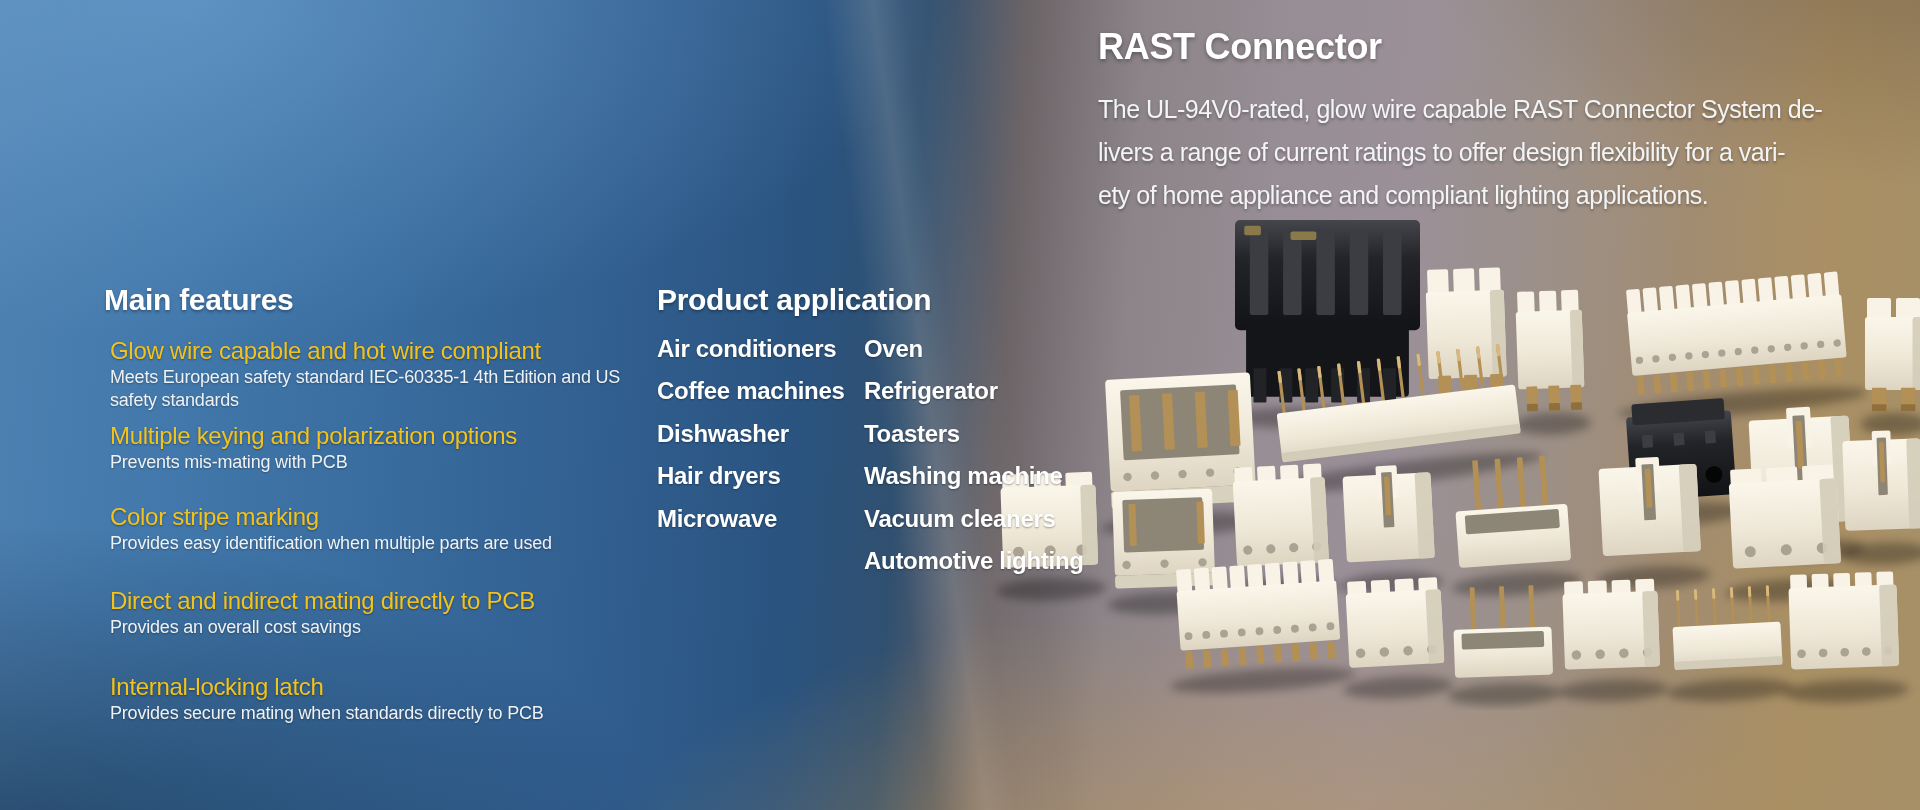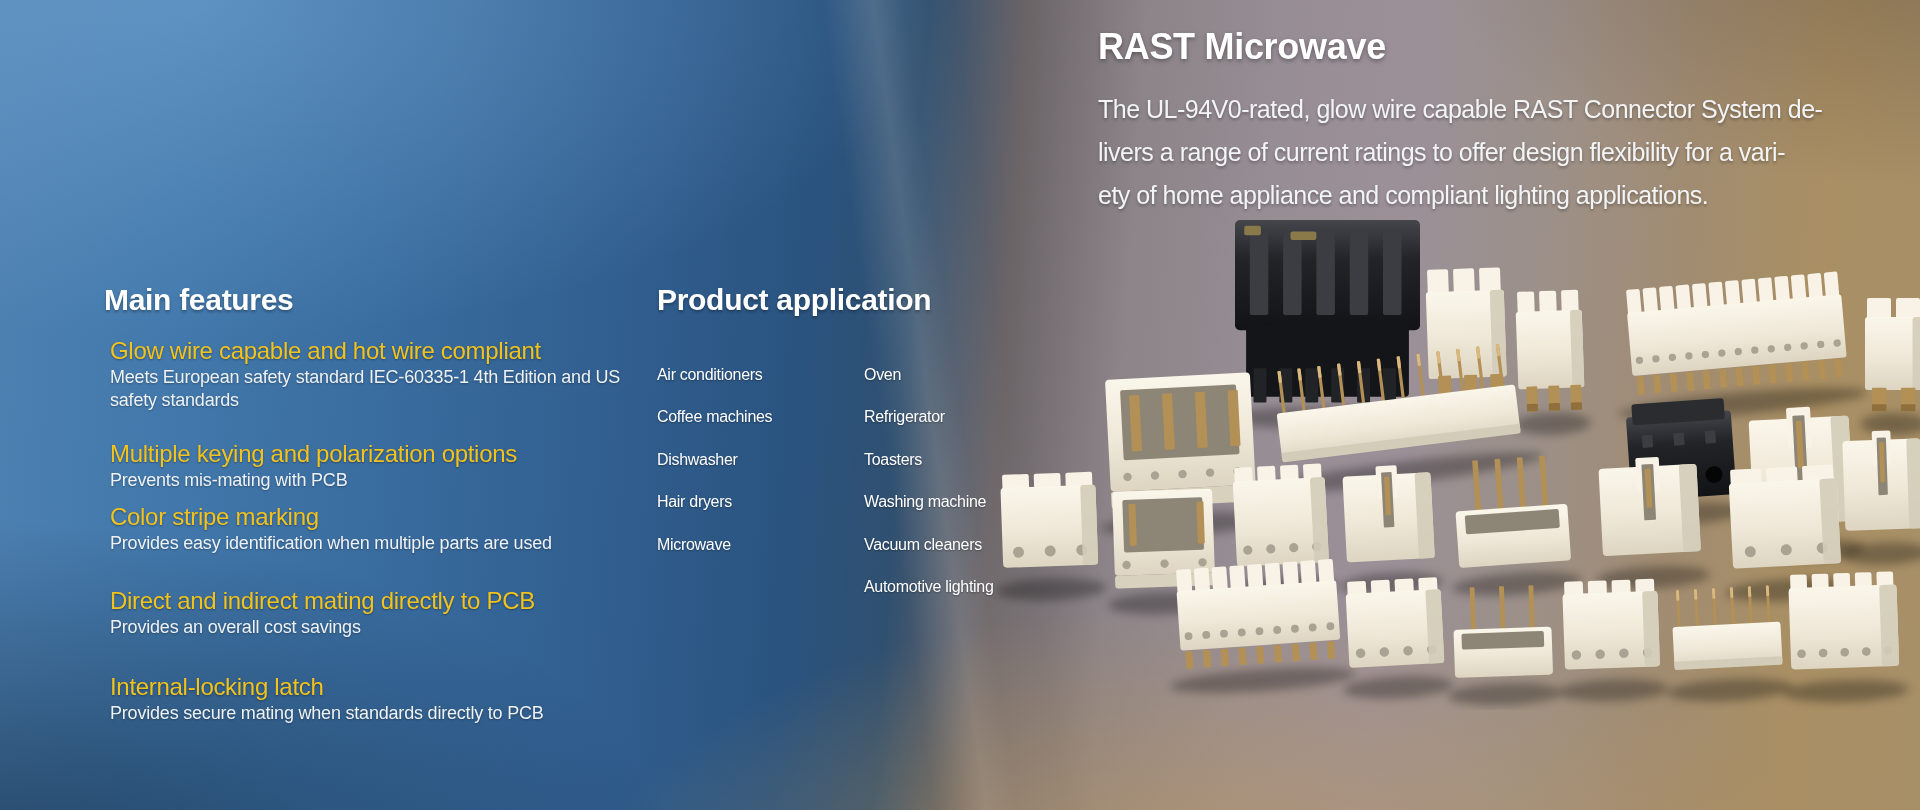--- a/index.html
+++ b/index.html
@@ -23,23 +23,23 @@
   .hero-intro{left:1098px;top:88px;font-size:25px;font-weight:normal;letter-spacing:-.5px;text-shadow:0 2px 3px rgba(0,0,0,.3);color:#f3f4f6;}
   .hero-intro .line{height:43px;line-height:43px;}
 
   .section-heading{font-size:30px;font-weight:bold;letter-spacing:-.3px;color:#fff;text-shadow:0 2px 3px rgba(0,0,0,.3);}
   #main-features-heading{left:104px;top:283px;}
   #product-application-heading{left:657px;top:283px;}
 
   .feature{position:absolute;left:110px;width:528px;}
   .f-title{font-size:24px;font-weight:normal;letter-spacing:-.3px;color:var(--accent,#f2c31c);line-height:30px;text-shadow:0 1px 2px rgba(0,0,0,.35);}
   .f-desc{font-size:18px;line-height:23px;color:#eef2f5;letter-spacing:-.2px;white-space:normal;text-shadow:0 1px 2px rgba(0,0,0,.3);}
-  .f1{top:336px}.f2{top:439px}.f3{top:502px}.f4{top:586px}.f5{top:672px}
-
-  .app-col{position:absolute;top:354px;font-size:16px;font-weight:normal;letter-spacing:-.3px;color:#fff;text-shadow:0 1px 2px rgba(0,0,0,.35);}
+  .f1{top:336px}.f2{top:421px}.f3{top:502px}.f4{top:586px}.f5{top:672px}
+
+  .app-col{position:absolute;top:328px;font-size:24px;font-weight:bold;letter-spacing:-.3px;color:#fff;text-shadow:0 1px 2px rgba(0,0,0,.35);}
   .app-col .app-item{height:42.4px;line-height:42.4px;white-space:nowrap;}
   #app-col-1{left:657px;} #app-col-2{left:864px;}
 
   #connector-art{position:absolute;left:880px;top:170px;width:1040px;height:540px;}
 </style>
 </head>
 <body>
 
 <div id="stage">
   <div class="bg bg-light-topleft"></div>
@@ -400,21 +400,21 @@
           <circle cx="10.8" cy="79.2" r="4.32" fill="#aaa292"></circle>
           <circle cx="32.400000000000006" cy="79.2" r="4.32" fill="#aaa292"></circle>
           <circle cx="54" cy="79.2" r="4.32" fill="#aaa292"></circle>
           <circle cx="75.60000000000001" cy="79.2" r="4.32" fill="#aaa292"></circle>
           <circle cx="97.2" cy="79.2" r="4.32" fill="#aaa292"></circle>
           <rect x="90.72" y="13.2" width="17.28" height="81.4" fill="#d3ccb8" rx="3" opacity="0.9"></rect>
         </g>
       </g>
   </svg>
 
-  <div class="txt hero-title">RAST Microwave</div>
+  <div class="txt hero-title">RAST Connector</div>
   <div class="txt hero-intro">
     <div class="line">The UL-94V0-rated, glow wire capable RAST Connector System de-</div>
     <div class="line">livers a range of current ratings to offer design flexibility for a vari-</div>
     <div class="line">ety of home appliance and compliant lighting applications.</div>
   </div>
 
   <div class="txt section-heading" id="main-features-heading">Main features</div>
 
   <div class="feature f1">
     <div class="f-title">Glow wire capable and hot wire compliant</div>

